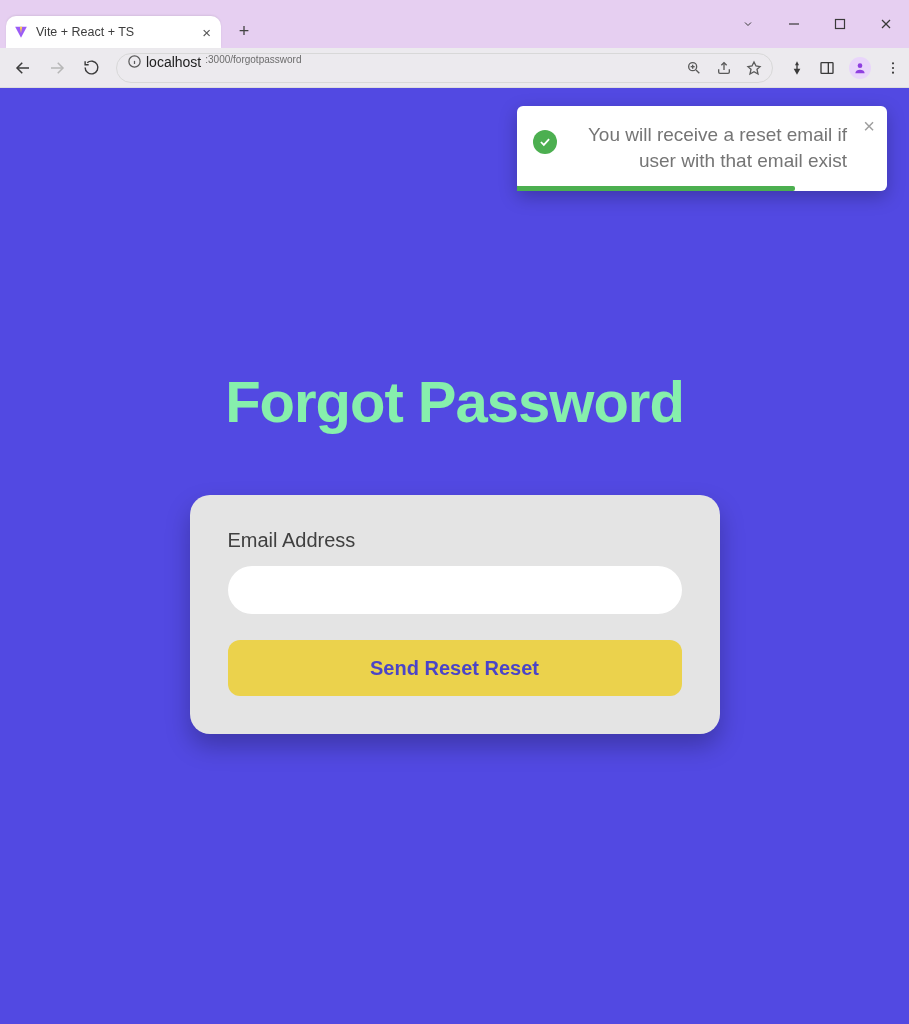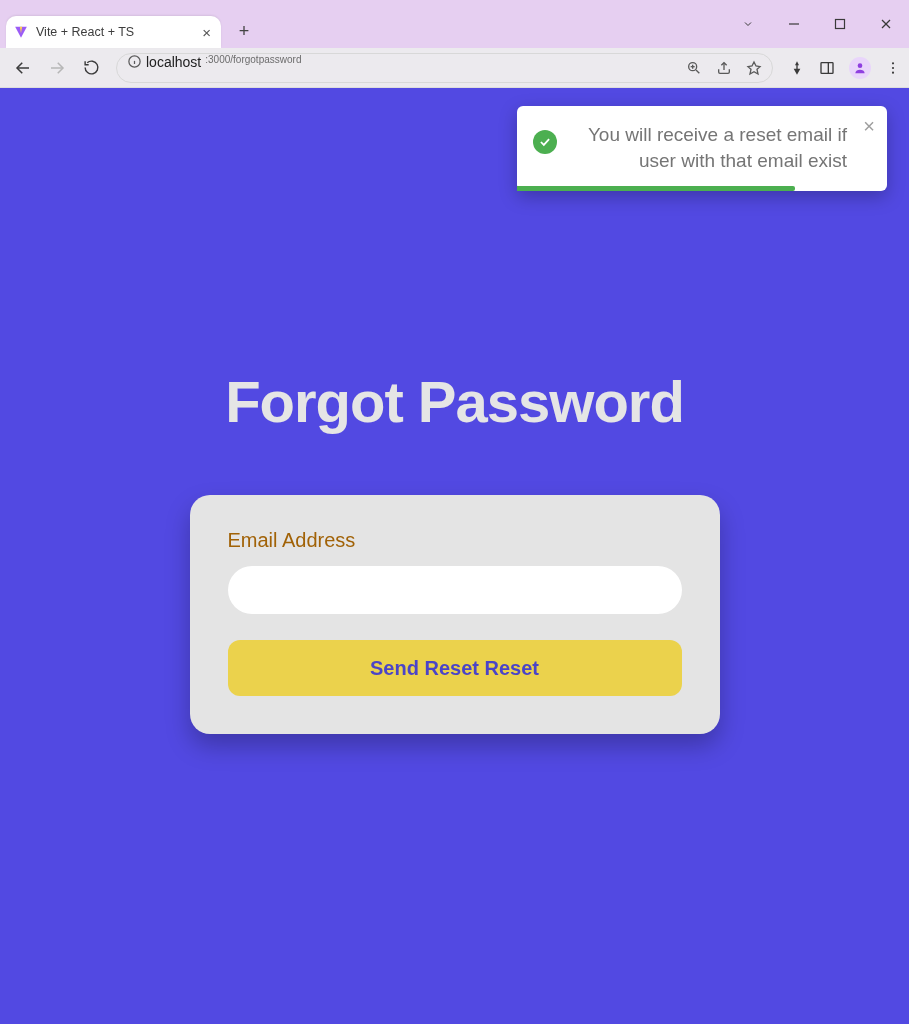--- a/index.html
+++ b/index.html
@@ -31,24 +31,24 @@
   .viewport { position: relative; width: 100%; height: calc(1024px - 78px); background: #5249e2; overflow: hidden; }
 
   .toast { position: absolute; top: 18px; right: 22px; width: 370px; background: #fff; border-radius: 6px; box-shadow: 0 6px 18px rgba(0,0,0,.25); padding: 16px 40px 18px 56px; text-align: right; }
   .toast-icon { position:absolute; left:16px; top:24px; width:24px; height:24px; border-radius:50%; background:#4caf50; display:flex; align-items:center; justify-content:center; }
   .toast-icon svg { stroke:#fff; }
   .toast-msg { font-size: 19px; line-height: 1.35; color:#757575; }
   .toast-close { position:absolute; top:10px; right:12px; font-size:20px; color:#9e9e9e; line-height:1; }
   .toast-bar { position:absolute; left:0; bottom:0; height:5px; width:75%; background:#4caf50; border-radius:0 2px 2px 0; }
 
   .page { width:100%; display:flex; flex-direction:column; align-items:center; padding-top: 280px; }
-  .heading { font-size: 58px; font-weight: 800; color:#e5e5e5; letter-spacing:-1px; font-family: "Segoe UI", Arial, sans-serif; }
+  .heading { font-size: 58px; font-weight: 800; color:#86efac; letter-spacing:-1px; font-family: "Segoe UI", Arial, sans-serif; }
 
   .card { margin-top: 60px; width: 530px; background:#e4e4e4; border-radius: 20px; padding: 34px 38px 38px; box-shadow: 0 12px 24px rgba(0,0,0,.25); }
-  .label { font-size: 20px; color:#a16207; font-weight:500; margin-bottom:14px; }
+  .label { font-size: 20px; color:#404040; font-weight:500; margin-bottom:14px; }
   .input { width:100%; height:48px; border:none; border-radius:24px; background:#fff; padding:0 20px; font-size:16px; outline:none; }
   .submit { margin-top:26px; width:100%; height:56px; border:none; border-radius:12px; background:#ebd24c; color:#4b44c7; font-size:20px; font-weight:700; cursor:pointer; }
 
   .ico { display:inline-flex; }
 </style>
 </head>
 <body>
 
 <div class="titlebar">
   <div class="tab">

